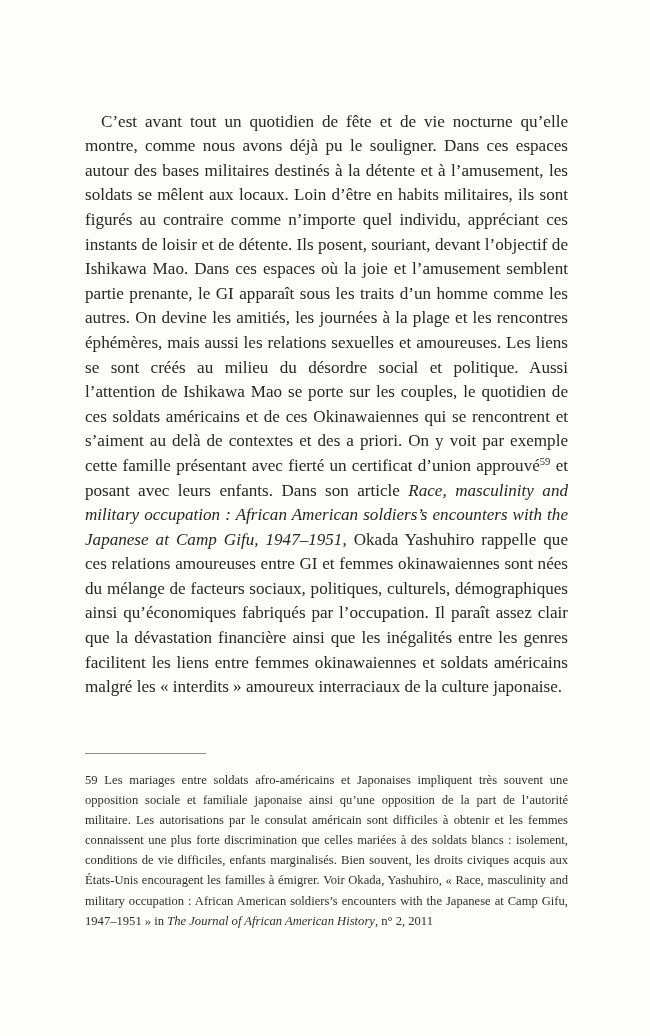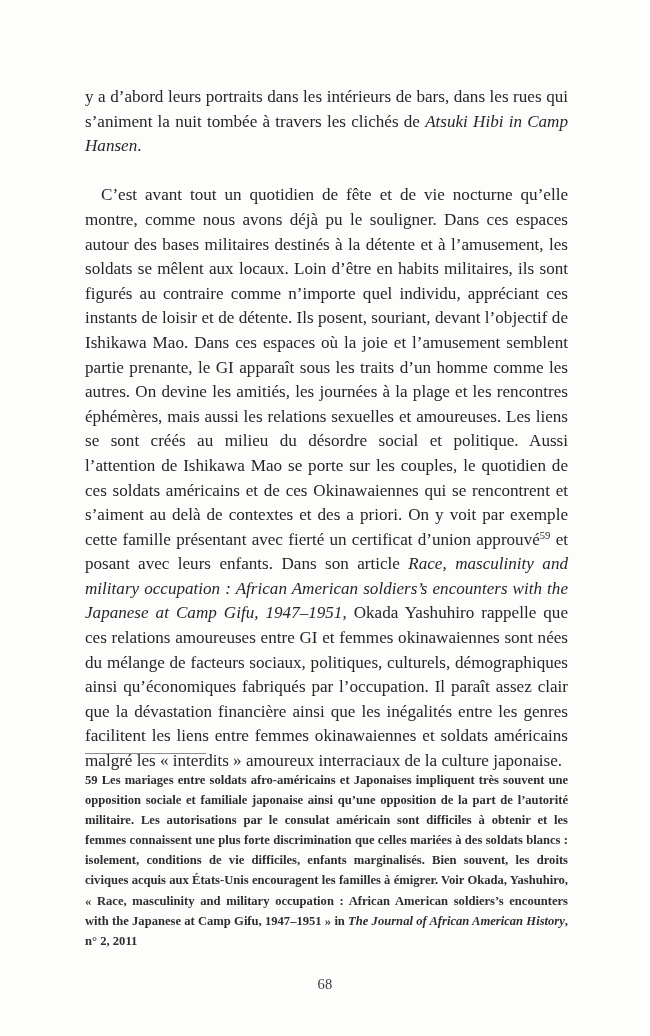--- a/index.html
+++ b/index.html
@@ -65,21 +65,20 @@
     border-top: 1px solid #8d8d8d;
     margin: 0 0 16px 0;
   }
   .footnote-par {
     margin: 0;
     font-size: 12.6px;
     line-height: 20.1px;
     text-align: justify;
     text-justify: inter-word;
     color: #2e2e2e;
-    font-weight: bold;
   }
   .footnote-par i,
   .footnote-par em {
     font-style: italic;
   }
   .folio {
     position: absolute;
     left: 0;
     top: 975px;
     width: 650px;
@@ -90,26 +89,24 @@
     letter-spacing: 0.2px;
   }
 </style>
 </head>
 <body>
 
 <div class="page">
 
   <div class="text-column">
 
-    <p class="body-par continued"><span>y a d’abord leurs portraits dans les intérieurs de bars, dans les rues qui s’animent la nuit tombée à travers les clichés de </span><i>Atsuki Hibi in Camp Hansen</i><span>.</span></p>
 
     <p class="body-par indented"><span>C’est avant tout un quotidien de fête et de vie nocturne qu’elle montre, comme nous avons déjà pu le souligner. Dans ces espaces autour des bases militaires destinés à la détente et à l’amusement, les soldats se mêlent aux locaux. Loin d’être en habits militaires, ils sont figurés au contraire comme n’importe quel individu, appréciant ces instants de loisir et de détente. Ils posent, souriant, devant l’objectif de Ishikawa Mao. Dans ces espaces où la joie et l’amusement semblent partie prenante, le GI apparaît sous les traits d’un homme comme les autres. On devine les amitiés, les journées à la plage et les rencontres éphémères, mais aussi les relations sexuelles et amoureuses. Les liens se sont créés au milieu du désordre social et politique. Aussi l’attention de Ishikawa Mao se porte sur les couples, le quotidien de ces soldats américains et de ces Okinawaiennes qui se rencontrent et s’aiment au delà de contextes et des a priori. On y voit par exemple cette famille présentant avec fierté un certificat d’union approuvé</span><sup class="fn-ref">59</sup><span> et posant avec leurs enfants. Dans son article </span><i>Race, masculinity and military occupation&nbsp;: African American soldiers’s encounters with the Japanese at Camp Gifu, 1947–1951</i><span>, Okada Yashuhiro rappelle que ces relations amoureuses entre GI et femmes okinawaiennes sont nées du mélange de facteurs sociaux, politiques, culturels, démographiques ainsi qu’économiques fabriqués par l’occupation. Il paraît assez clair que la dévastation financière ainsi que les inégalités entre les genres facilitent les liens entre femmes okinawaiennes et soldats américains malgré les «&nbsp;interdits&nbsp;» amoureux interraciaux de la culture japonaise.</span></p>
 
   </div>
 
   <div class="footnote-block">
     <div class="footnote-rule"></div>
     <p class="footnote-par"><span>59 Les mariages entre soldats afro-américains et Japonaises impliquent très souvent une opposition sociale et familiale japonaise ainsi qu’une opposition de la part de l’autorité militaire. Les autorisations par le consulat américain sont difficiles à obtenir et les femmes connaissent une plus forte discrimination que celles mariées à des soldats blancs&nbsp;: isolement, conditions de vie difficiles, enfants marginalisés. Bien souvent, les droits civiques acquis aux États-Unis encouragent les familles à émigrer. Voir Okada, Yashuhiro, «&nbsp;Race, masculinity and military occupation&nbsp;: African American soldiers’s encounters with the Japanese at Camp Gifu, 1947–1951&nbsp;» in </span><i>The Journal of African American History</i><span>, n° 2, 2011</span></p>
   </div>
 
-  <div class="folio">68</div>
 
 </div>
 
 </body></html>

